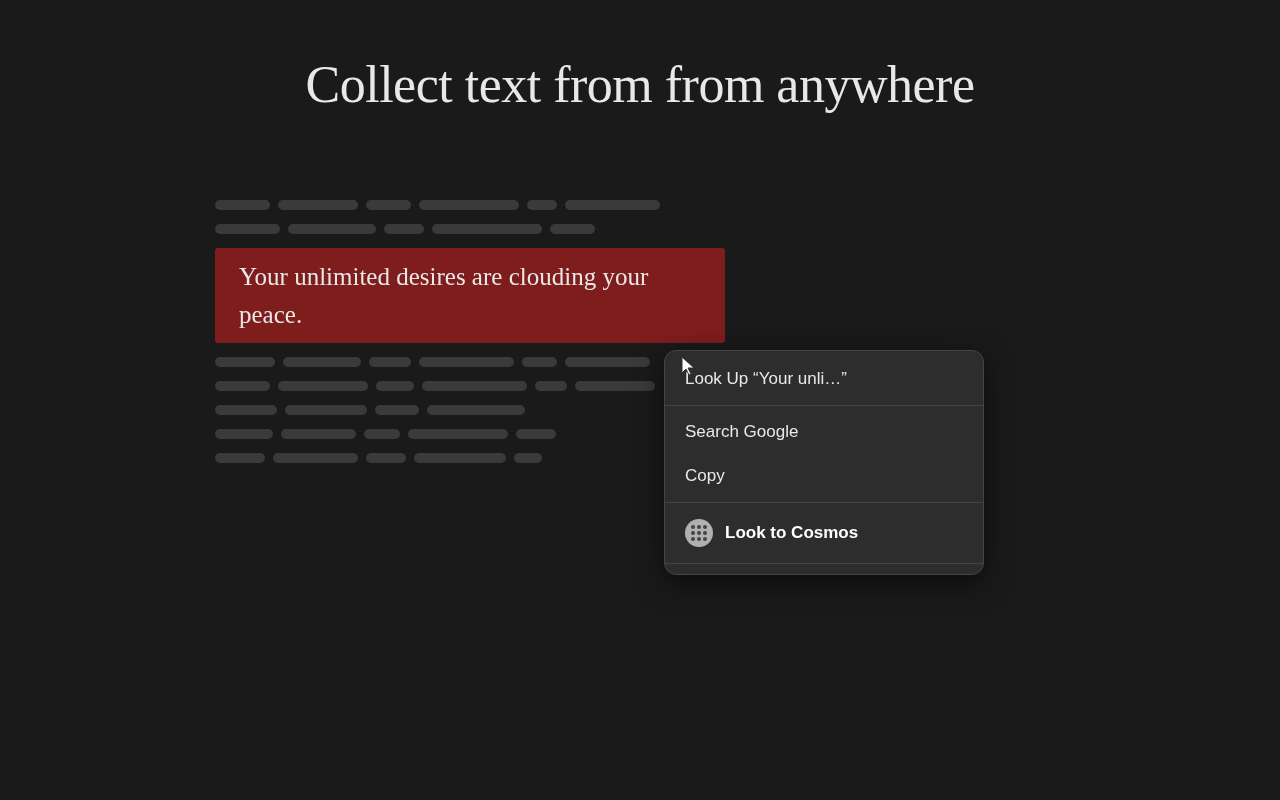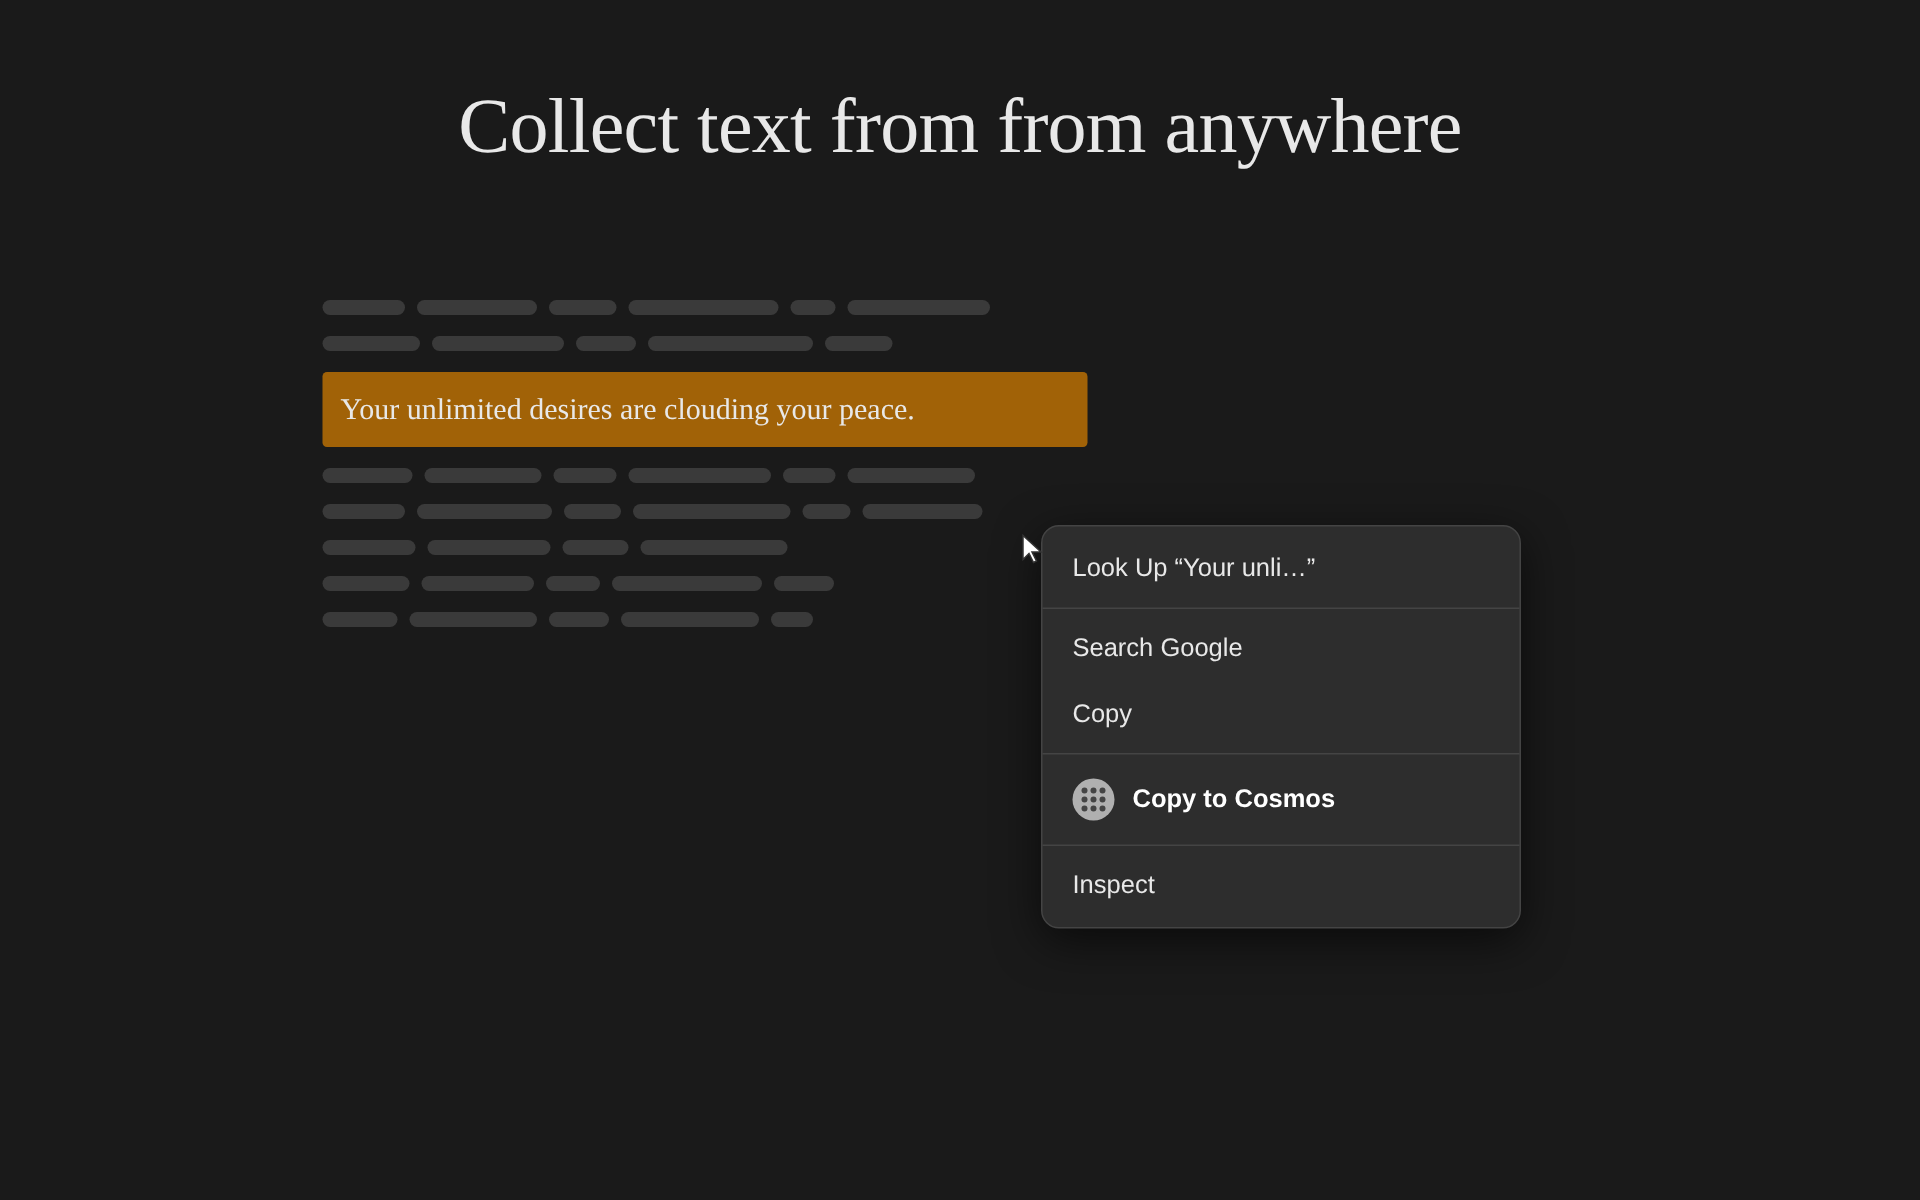--- a/index.html
+++ b/index.html
@@ -28,35 +28,35 @@
     }
 
     .content-area {
       position: absolute;
       top: 200px;
       left: 215px;
       width: 510px;
     }
 
     .selected-text-block {
-      background-color: #a16207;
-      padding: 10px 12px;
+      background-color: #7f1d1d;
+      padding: 10px 24px;
       border-radius: 3px;
       color: #e8e8e8;
-      font-size: 20px;
+      font-size: 25px;
       line-height: 1.5;
       font-family: Georgia, serif;
       margin-bottom: 14px;
       margin-top: 0px;
     }
 
     .context-menu {
       position: absolute;
       top: 350px;
-      left: 694px;
+      left: 664px;
       width: 320px;
       background-color: #2d2d2d;
       border-radius: 12px;
       box-shadow: 0 8px 30px rgba(0,0,0,0.6);
       padding: 6px 0;
       border: 1px solid #444;
     }
 
     .context-menu-item {
       padding: 12px 20px;
@@ -222,28 +222,25 @@
         <div class="cosmos-icon-dot"></div>
         <div class="cosmos-icon-dot"></div>
         <div class="cosmos-icon-dot"></div>
         <div class="cosmos-icon-dot"></div>
         <div class="cosmos-icon-dot"></div>
         <div class="cosmos-icon-dot"></div>
         <div class="cosmos-icon-dot"></div>
         <div class="cosmos-icon-dot"></div>
       </div>
     </div>
-    <span>Copy to Cosmos</span>
+    <span>Look to Cosmos</span>
   </div>
 
   <div class="divider"></div>
 
-  <div class="context-menu-item">
-    <span>Inspect</span>
-  </div>
 
 </div>
 
 <div class="cursor">
   <svg width="20" height="24" viewBox="0 0 20 24" fill="none" xmlns="http://www.w3.org/2000/svg">
     <path d="M2 2L2 18L6 14L9 20L11 19L8 13L14 13L2 2Z" fill="white" stroke="#333" stroke-width="1"></path>
   </svg>
 </div>
 
 </body></html>

